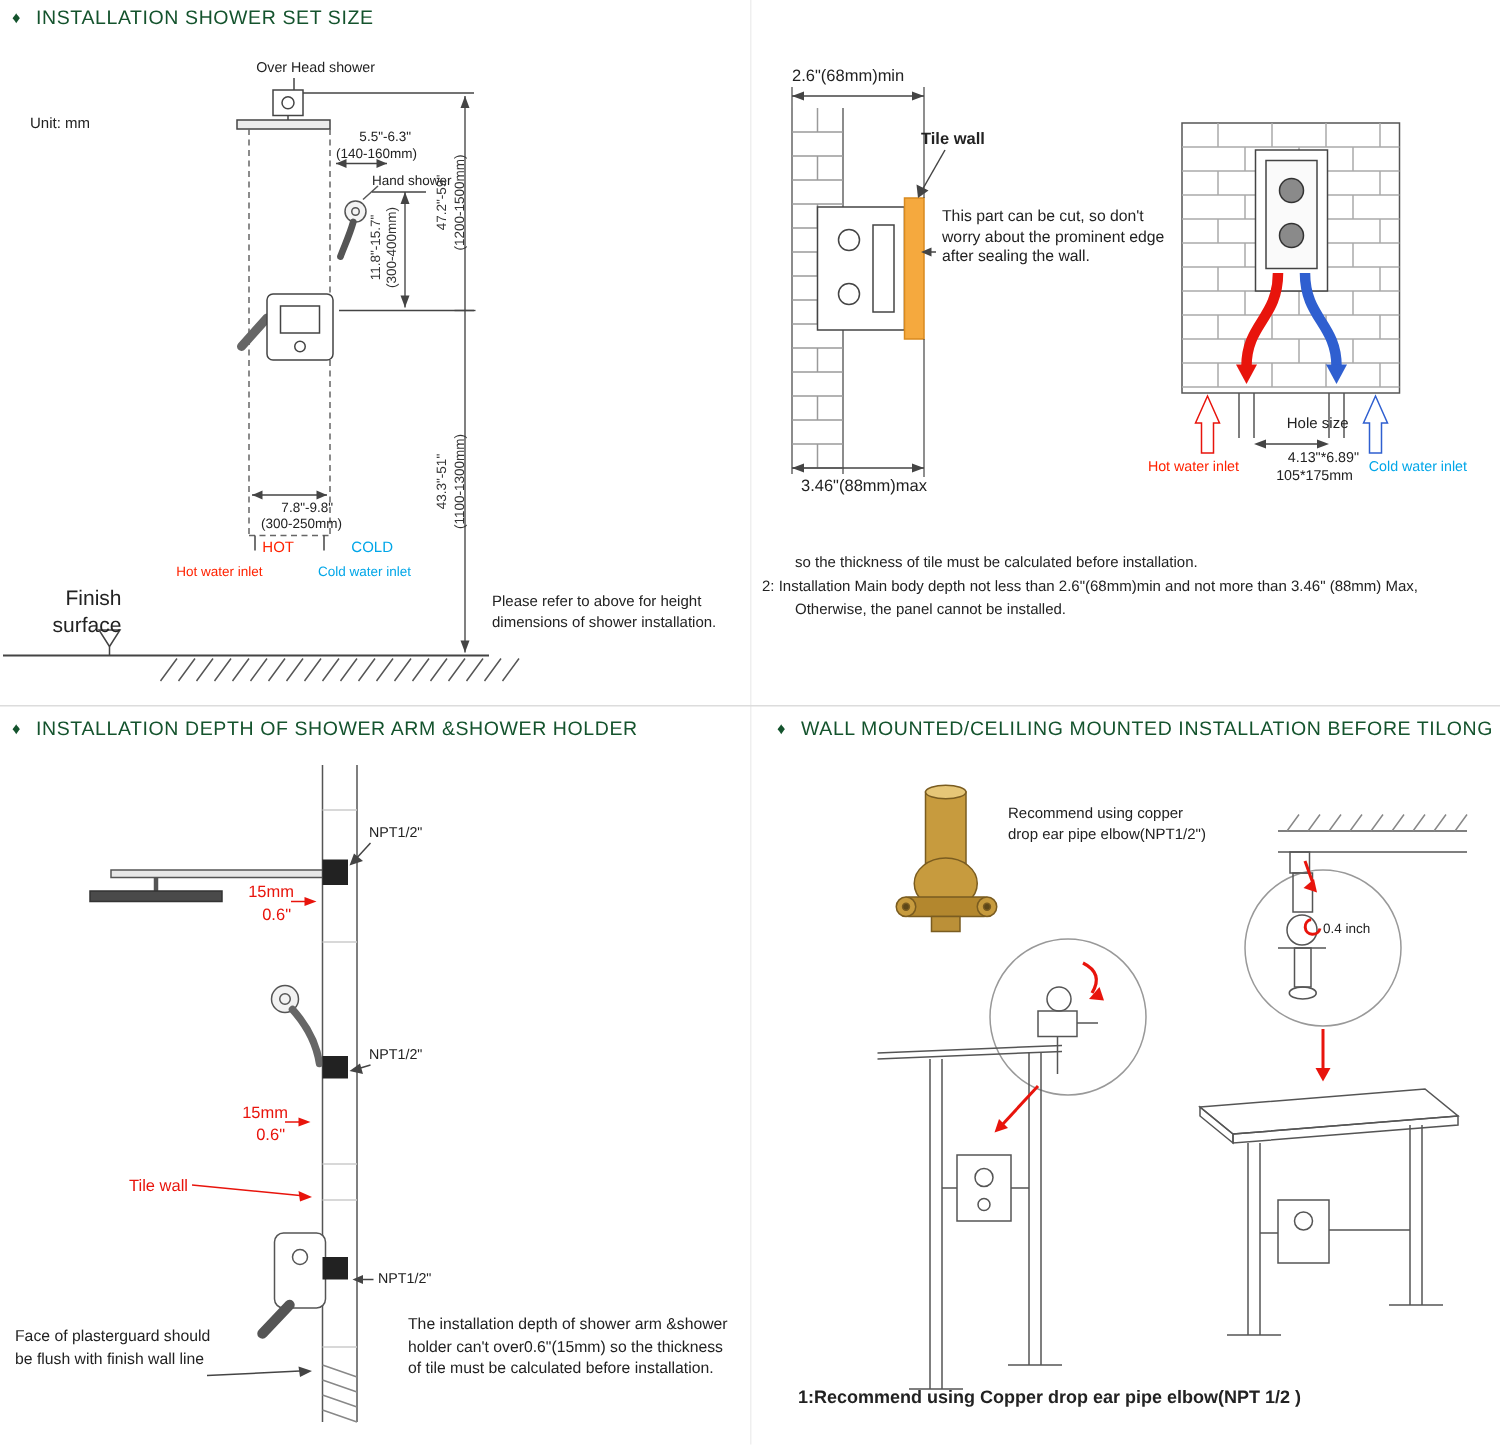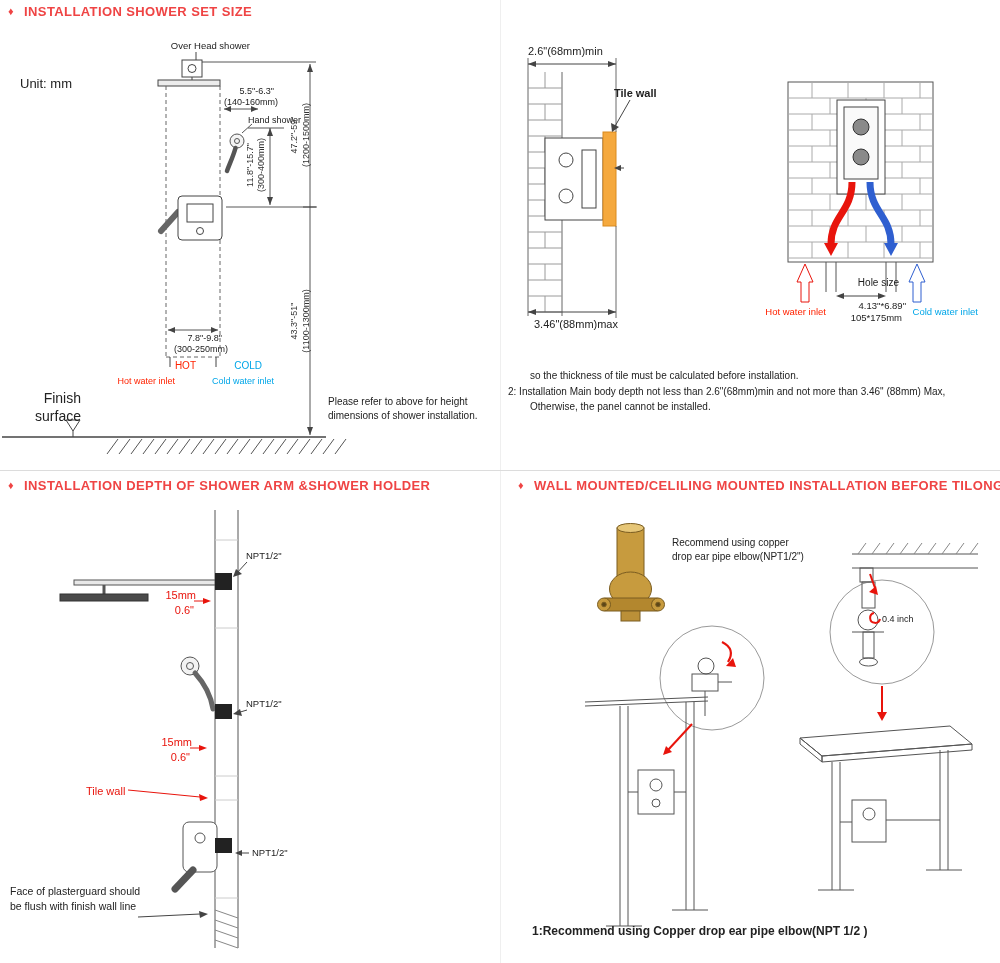--- a/index.html
+++ b/index.html
@@ -1,20 +1,20 @@
 <!DOCTYPE html>
 <html><head>
 <meta charset="utf-8">
 <style>
   *{margin:0;padding:0;box-sizing:border-box}
   html,body{background:#fff}
   body{width:1000px;height:963px;position:relative;font-family:"Liberation Sans",sans-serif;overflow:hidden;color:#222}
   .quad{position:absolute}
   .quad svg{position:absolute;left:0;top:0}
-  .hdr{position:absolute;font-weight:bold;font-size:13px;letter-spacing:.4px;color:#ef4444;white-space:nowrap}
+  .hdr{position:absolute;font-weight:normal;font-size:13px;letter-spacing:.4px;color:#14532d;white-space:nowrap}
   .hdr .dia{margin-right:10px;font-size:11px;vertical-align:1px}
   .lbl{position:absolute;font-size:9.5px;line-height:1.3;color:#222}
   .c{text-align:right}
   .vtext{position:absolute;transform:rotate(-90deg);text-align:center;white-space:nowrap;font-size:9px;color:#333}
   .nw{white-space:nowrap}
   .red{color:#e8140c}
   .hot{color:#ff2200}
   .cold{color:#00a6e8}
   .divider-h{position:absolute;left:0;top:470px;width:1000px;height:1px;background:#dcdcdc}
   .divider-v{position:absolute;left:500px;top:0;width:1px;height:963px;background:#efefef}
@@ -75,21 +75,21 @@
     </g>
     <g stroke="#444" fill="none">
       <polygon points="66,420 80,420 73,431"></polygon>
       <line x1="73" y1="431" x2="73" y2="437"></line>
       <line x1="2" y1="437" x2="326" y2="437" stroke-width="1.4"></line>
       <path stroke="#555" d="M118 439L107 454M130 439L119 454M142 439L131 454M154 439L143 454M166 439L155 454M178 439L167 454M190 439L179 454M202 439L191 454M214 439L203 454M226 439L215 454M238 439L227 454M250 439L239 454M262 439L251 454M274 439L263 454M286 439L275 454M298 439L287 454M310 439L299 454M322 439L311 454M334 439L323 454M346 439L335 454"></path>
     </g>
   </svg>
 
   <div class="hdr" style="left:8px;top:4px"><span class="dia">♦</span><span>INSTALLATION SHOWER SET SIZE</span></div>
-  <div class="lbl nw" style="left:20px;top:76px;font-size:13px">Unit: mm</div>
+  <div class="lbl nw" style="left:20px;top:76px;font-size:10px">Unit: mm</div>
   <div class="lbl c" style="left:146px;top:40px;width:104px">Over Head shower</div>
   <div class="lbl c" style="left:214px;top:86px;width:60px;font-size:9px">5.5"-6.3"</div>
   <div class="lbl c" style="left:210px;top:97px;width:68px;font-size:9px">(140-160mm)</div>
   <div class="lbl nw" style="left:248px;top:115px;font-size:9px">Hand shower</div>
   <div class="vtext" style="left:215px;top:160px;width:70px">11.8"-15.7"</div>
   <div class="vtext" style="left:226px;top:160px;width:70px">(300-400mm)</div>
   <div class="vtext" style="left:259px;top:130px;width:70px">47.2"-59"</div>
   <div class="vtext" style="left:260px;top:130px;width:92px">(1200-1500mm)</div>
   <div class="vtext" style="left:259px;top:316px;width:70px">43.3"-51"</div>
   <div class="vtext" style="left:260px;top:316px;width:92px">(1100-1300mm)</div>
@@ -164,20 +164,21 @@
     </g>
     <g>
       <line x1="340" y1="296" x2="382" y2="296" stroke="#444"></line>
       <polygon points="336,296 344,293 344,299" fill="#444"></polygon>
       <polygon points="386,296 378,293 378,299" fill="#444"></polygon>
     </g>
   </svg>
 
   <div class="lbl nw" style="left:28px;top:44px;font-size:11px">2.6"(68mm)min</div>
   <div class="lbl nw" style="left:114px;top:86px;font-size:11px;font-weight:bold">Tile wall</div>
+  <div class="lbl" style="left:128px;top:138px;width:150px;font-size:10.5px">This part can be cut, so don't worry about the prominent edge after sealing the wall.</div>
   <div class="lbl nw" style="left:34px;top:317px;font-size:11px">3.46"(88mm)max</div>
   <div class="lbl c hot" style="left:240px;top:306px;width:86px;font-size:9.5px">Hot water inlet</div>
   <div class="lbl c cold" style="left:392px;top:306px;width:86px;font-size:9.5px">Cold water inlet</div>
   <div class="lbl c" style="left:323px;top:276px;width:76px;font-size:10px">Hole size</div>
   <div class="lbl c" style="left:316px;top:300px;width:90px;font-size:9.5px">4.13"*6.89"</div>
   <div class="lbl c" style="left:320px;top:312px;width:82px;font-size:9.5px">105*175mm</div>
   <div class="lbl nw" style="left:30px;top:369px;font-size:10px">so the thickness of tile must be calculated before installation.</div>
   <div class="lbl nw" style="left:8px;top:385px;font-size:10px">2:  Installation Main body depth not less than 2.6"(68mm)min and not more than 3.46" (88mm) Max,</div>
   <div class="lbl nw" style="left:30px;top:400px;font-size:10px">Otherwise, the panel cannot be installed.</div>
 </section>
@@ -233,20 +234,21 @@
   <div class="hdr" style="left:8px;top:8px"><span class="dia">♦</span><span>INSTALLATION DEPTH OF SHOWER ARM &amp;SHOWER HOLDER</span></div>
   <div class="lbl nw" style="left:246px;top:80px">NPT1/2"</div>
   <div class="lbl nw" style="left:246px;top:228px">NPT1/2"</div>
   <div class="lbl nw" style="left:252px;top:377px">NPT1/2"</div>
   <div class="lbl c red" style="left:154px;top:118px;width:42px;font-size:11px">15mm</div>
   <div class="lbl c red" style="left:158px;top:133px;width:36px;font-size:11px">0.6"</div>
   <div class="lbl c red" style="left:150px;top:265px;width:42px;font-size:11px">15mm</div>
   <div class="lbl c red" style="left:154px;top:280px;width:36px;font-size:11px">0.6"</div>
   <div class="lbl nw red" style="left:86px;top:314px;font-size:11px">Tile wall</div>
   <div class="lbl" style="left:10px;top:414px;width:140px;font-size:10.5px;line-height:1.4">Face of plasterguard should be flush with finish wall line</div>
+  <div class="lbl" style="left:272px;top:406px;width:215px;font-size:10.5px;line-height:1.4">The installation depth of shower arm &amp;shower holder can't over0.6"(15mm) so the thickness of tile must be calculated before installation.</div>
 </section>
 
 <section class="quad" style="left:500px;top:470px;width:500px;height:493px">
   <svg width="500" height="493" viewBox="0 0 500 493">
     <g stroke="#7a5c20">
       <rect x="117" y="58" width="27" height="54" fill="#c79b3e"></rect>
       <ellipse cx="130.5" cy="58" rx="13.5" ry="4.5" fill="#e6c677"></ellipse>
       <ellipse cx="130.5" cy="119" rx="21" ry="17" fill="#c79b3e"></ellipse>
       <rect x="101" y="128" width="60" height="13" rx="5" fill="#b3872e"></rect>
       <circle cx="104" cy="134.5" r="6.5" fill="#c79b3e"></circle>

